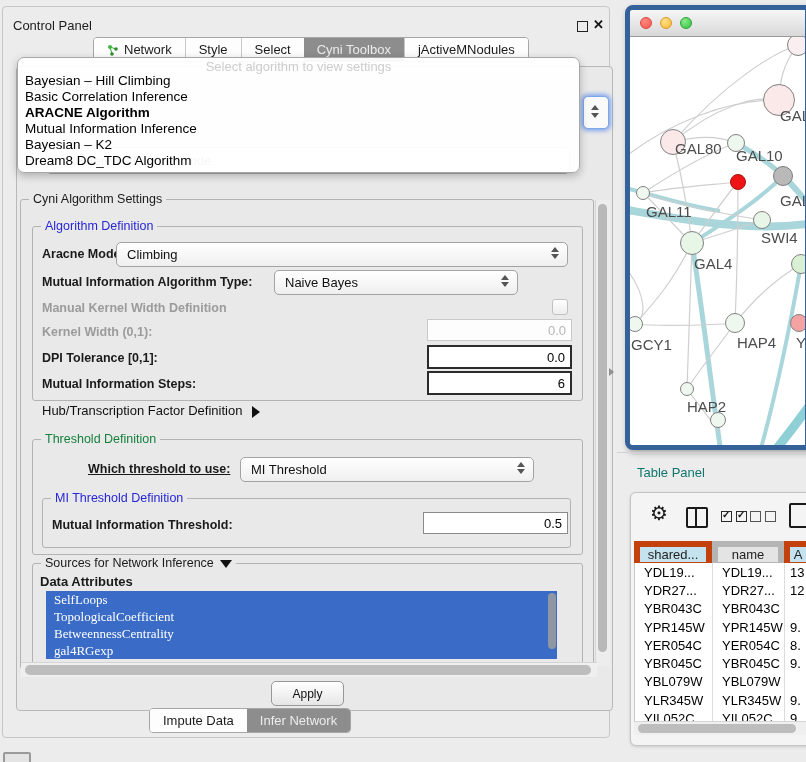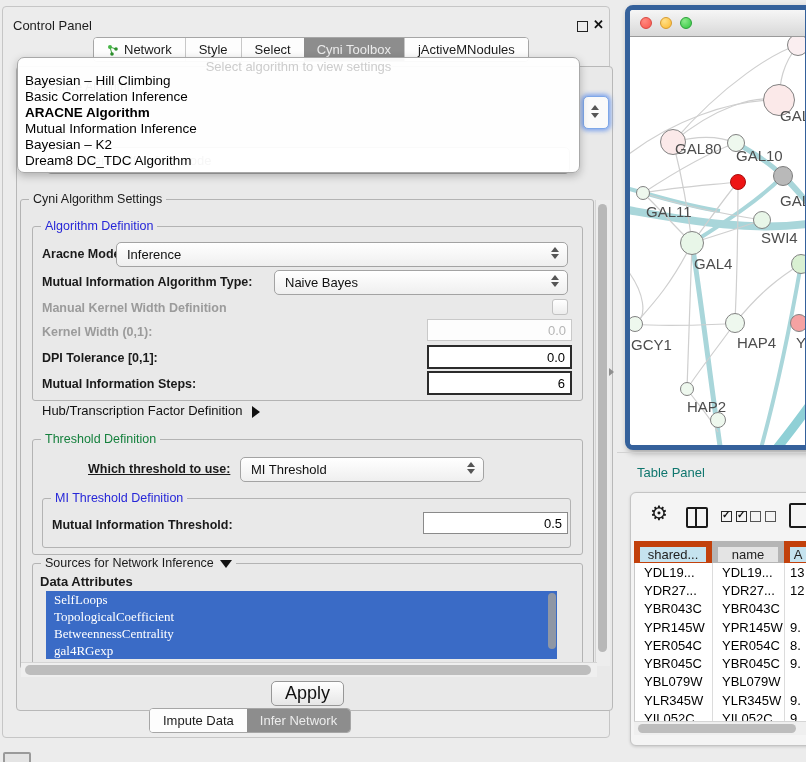--- a/index.html
+++ b/index.html
@@ -51,21 +51,21 @@
   .vscroll{position:absolute;background:#ededed;border-left:1px solid #d6d6d6;}
   .vthumb{position:absolute;background:#b8b8b8;border-radius:5px;}
   .hscroll{position:absolute;background:#efefef;border-top:1px solid #d5d5d5;}
   .hthumb{position:absolute;background:#bdbdbd;border-radius:5px;}
 
   
   .attr-list{position:absolute;background:#4d7c0f;overflow:hidden;font-family:Liberation Serif, serif;}
   .attr-item{height:17px;line-height:17px;background:#3a6bc6;color:#fff;font-size:13px;padding-left:8px;}
   .attr-sb{position:absolute;right:1px;top:2px;width:8px;height:56px;background:#9f9f9f;border-radius:4px;opacity:.85;}
 
-  .apply-btn{position:absolute;left:268px;top:674px;width:71px;height:23px;background:linear-gradient(#ffffff,#e6e6e6);border:1px solid #979797;border-radius:5px;font-size:18px;color:#111;display:flex;align-items:center;justify-content:center;}
+  .apply-btn{position:absolute;left:268px;top:674px;width:71px;height:23px;background:linear-gradient(#ffffff,#e6e6e6);border:1px solid #979797;border-radius:5px;font-size:12px;color:#111;display:flex;align-items:center;justify-content:center;}
 
   
   .ghost-legend{position:absolute;left:30px;top:80px;font-size:12.5px;color:#444;z-index:5;}
   .ghost-combo{position:absolute;left:46px;top:147px;width:524px;height:27px;border:1px solid #aaa;border-radius:5px;background:#f7f7f7;z-index:5;font-size:13px;color:#666;display:flex;align-items:center;padding-left:12px;box-sizing:border-box;}
   .spinner{position:absolute;left:583px;top:96px;width:24px;height:31px;background:#fafafa;border:1px solid #7ea7e8;border-radius:5px;box-shadow:0 0 4px 2px rgba(96,144,238,.75);z-index:6;}
   .spinner .arrows{position:absolute;left:7px;top:8px;display:flex;flex-direction:column;gap:3px;}
   .dropdown{position:absolute;left:17px;top:57px;width:561px;height:114px;background:rgba(255,255,255,0.94);border:1px solid #a8a8a8;border-radius:7px;box-shadow:0 3px 8px rgba(0,0,0,0.25);z-index:20;overflow:hidden;}
   .dd-placeholder{height:14px;text-align:center;font-size:13px;color:#cccccc;margin-top:1px;}
   .dd-item{height:16px;line-height:16px;font-size:13.5px;color:#000;padding-left:7px;white-space:nowrap;}
   .dd-item.bold{font-weight:bold;}
@@ -153,29 +153,29 @@
     <div class="vscroll" style="left:592px;top:193px;width:14px;height:466px;">
       <div class="vthumb" style="left:2px;top:4px;width:9px;height:448px;"></div>
     </div>
 
     <div class="group" style="left:29px;top:219px;width:549px;height:173px;">
       <span class="legend blue">Algorithm Definition</span>
     </div>
 
     <span class="lbl" style="left:39px;top:240px;">Aracne Mode:</span>
     <div class="combo" style="left:113px;top:235px;width:452px;">
-      <span>Inference</span>
+      <span>Climbing</span>
       <span class="arrows">
           <span class="arr-up"></span>
           <span class="arr-dn"></span>
         </span>
     </div>
 
     <span class="lbl" style="left:39px;top:268px;">Mutual Information Algorithm Type:</span>
-    <div class="combo" style="left:271px;top:263px;width:294px;">
+    <div class="combo" style="left:271px;top:263px;width:244px;">
       <span>Naive Bayes</span>
       <span class="arrows">
           <span class="arr-up"></span>
           <span class="arr-dn"></span>
         </span>
     </div>
 
     <span class="lbl dis" style="left:39px;top:294px;">Manual Kernel Width Definition</span>
     <div class="checkbox" style="left:549px;top:292px;"></div>
 
@@ -189,21 +189,21 @@
     <div class="field strong" style="left:424px;top:364px;width:136px;">6</div>
 
     <div class="abs" style="left:39px;top:396px;font-size:13px;color:#111;">
       <span>Hub/Transcription Factor Definition</span><span class="tri-right"></span>
     </div>
 
     <div class="group" style="left:29px;top:432px;width:549px;height:114px;">
       <span class="legend green">Threshold Definition</span>
     </div>
     <span class="lbl" style="left:85px;top:455px;text-decoration:underline;">Which threshold to use:</span>
-    <div class="combo" style="left:237px;top:450px;width:244px;">
+    <div class="combo" style="left:237px;top:450px;width:294px;">
       <span>MI Threshold</span>
       <span class="arrows">
           <span class="arr-up"></span>
           <span class="arr-dn"></span>
         </span>
     </div>
 
     <div class="group" style="left:39px;top:491px;width:527px;height:48px;">
       <span class="legend blue">MI Threshold Definition</span>
     </div>

